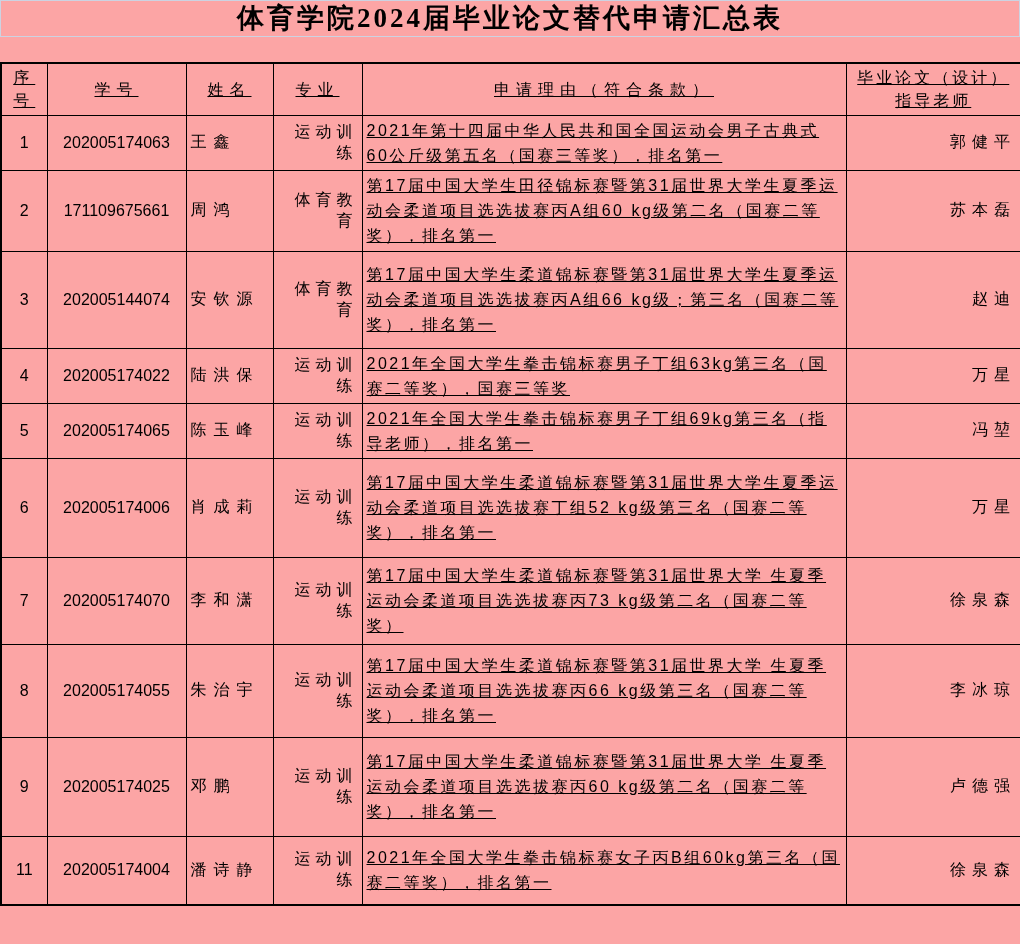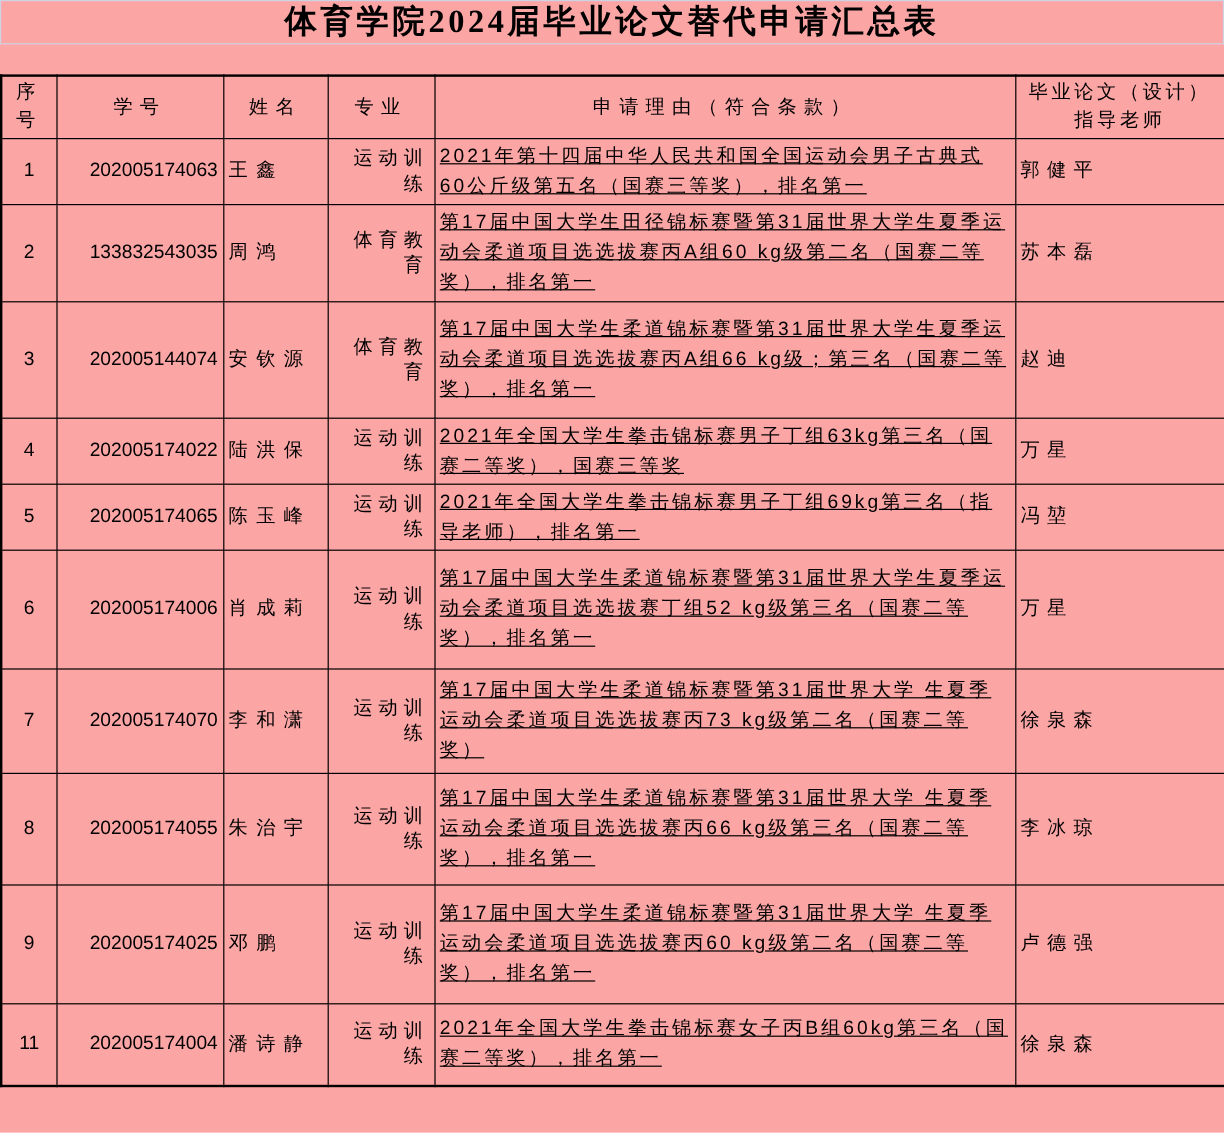--- a/index.html
+++ b/index.html
@@ -27,30 +27,30 @@
     border:2.5px solid #000;
   }
   table.main th, table.main td{
     box-sizing:border-box;border:1.5px solid #000;
     vertical-align:middle;padding:2px 4px;
     font-size:16px;font-weight:normal;color:#000;
     overflow:hidden;
   }
   col.c-no{width:46px;} col.c-id{width:139px;} col.c-name{width:87px;}
   col.c-major{width:89px;} col.c-reason{width:484px;} col.c-teacher{width:175px;}
-  thead tr{height:52px;}
+  thead tr{height:52px;text-decoration:underline;}
   th{text-align:center;letter-spacing:6px;line-height:23px;}
   th.th-reason{letter-spacing:6px;}
   th.th-teacher{letter-spacing:3px;padding:2px 5px;margin-top:39px;}
   td.cell-no{text-align:center;font-size:17px;letter-spacing:0;}
-  td.cell-id{text-align:right;font-size:17px;letter-spacing:0;padding:0;}
+  td.cell-id{text-align:center;font-size:17px;letter-spacing:0;padding:0;}
   td.cell-name{text-align:left;letter-spacing:7px;padding-left:5px;}
   td.cell-major{text-align:right;letter-spacing:5px;padding:2px 1px;}
   td.cell-reason{text-align:left;font-size:16.5px;letter-spacing:2.5px;line-height:25px;padding:2px 5px;text-decoration:underline;}
-  td.cell-teacher{text-align:left;letter-spacing:6px;padding-left:6px;}
+  td.cell-teacher{text-align:right;letter-spacing:6px;padding-left:6px;}
   tbody tr:nth-child(1){height:50px;}
   tbody tr:nth-child(2){height:81px;}
   tbody tr:nth-child(3){height:97px;}
   tbody tr:nth-child(4){height:50px;}
   tbody tr:nth-child(5){height:52px;}
   tbody tr:nth-child(6){height:99px;}
   tbody tr:nth-child(7){height:87px;}
   tbody tr:nth-child(8){height:93px;}
   tbody tr:nth-child(9){height:99px;}
   tbody tr:nth-child(10){height:69px;}
@@ -90,21 +90,21 @@
       <tr>
         <td class="cell-no">1</td>
         <td class="cell-id">202005174063</td>
         <td class="cell-name">王鑫</td>
         <td class="cell-major">运动训练</td>
         <td class="cell-reason">2021年第十四届中华人民共和国全国运动会男子古典式60公斤级第五名（国赛三等奖），排名第一</td>
         <td class="cell-teacher">郭健平</td>
       </tr>
       <tr>
         <td class="cell-no">2</td>
-        <td class="cell-id">133832543035</td>
+        <td class="cell-id">171109675661</td>
         <td class="cell-name">周鸿</td>
         <td class="cell-major">体育教育</td>
         <td class="cell-reason">第17届中国大学生田径锦标赛暨第31届世界大学生夏季运动会柔道项目选选拔赛丙A组60 kg级第二名（国赛二等奖），排名第一</td>
         <td class="cell-teacher">苏本磊</td>
       </tr>
       <tr>
         <td class="cell-no">3</td>
         <td class="cell-id">202005144074</td>
         <td class="cell-name">安钦源</td>
         <td class="cell-major">体育教育</td>

